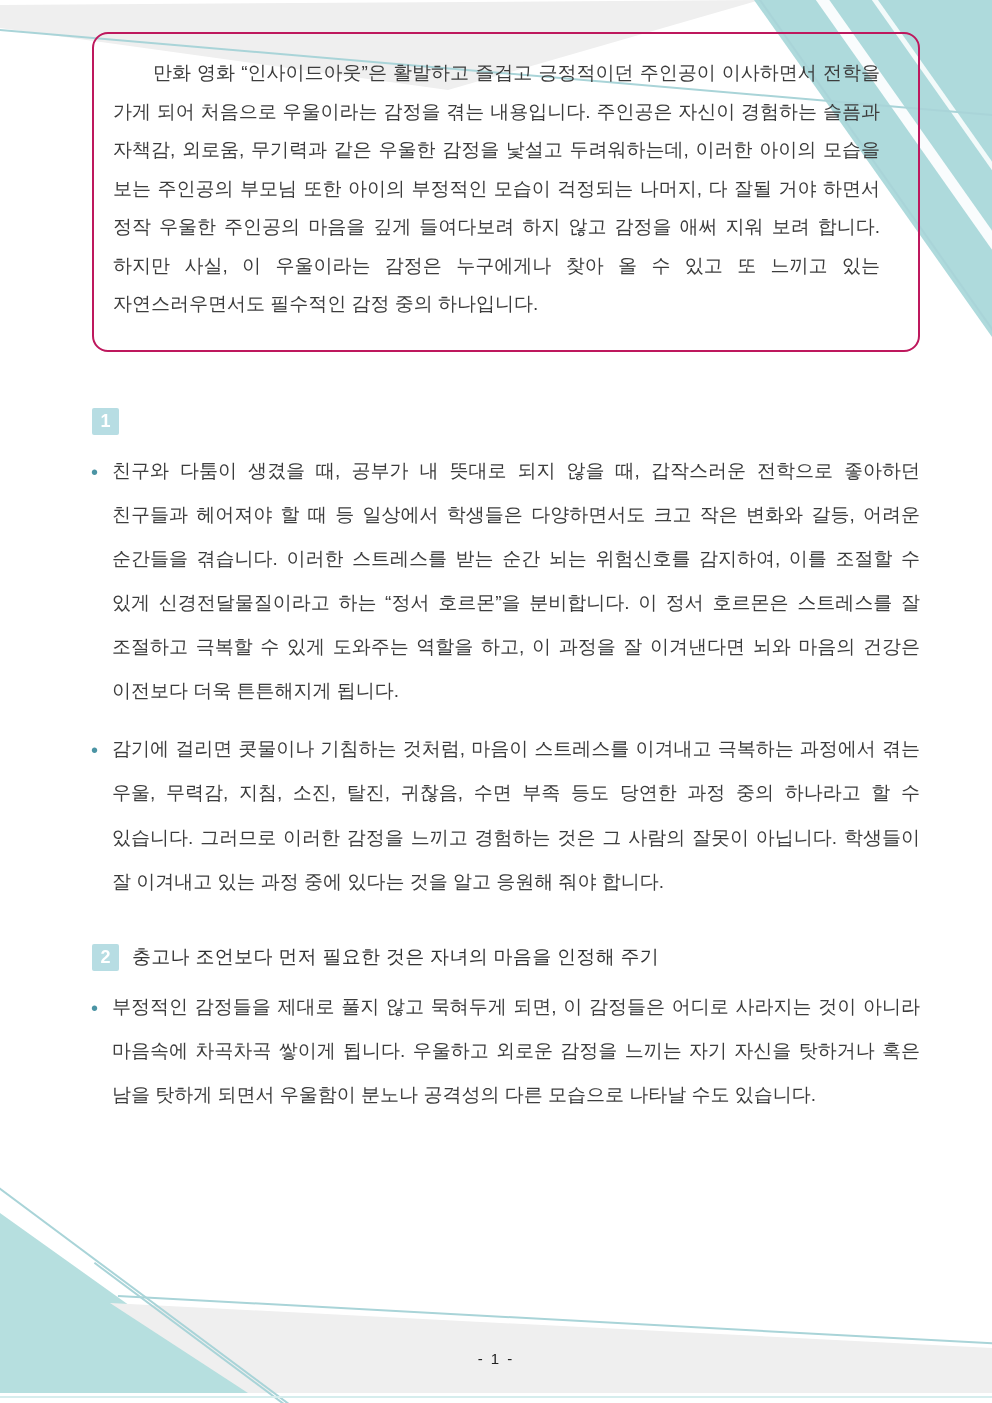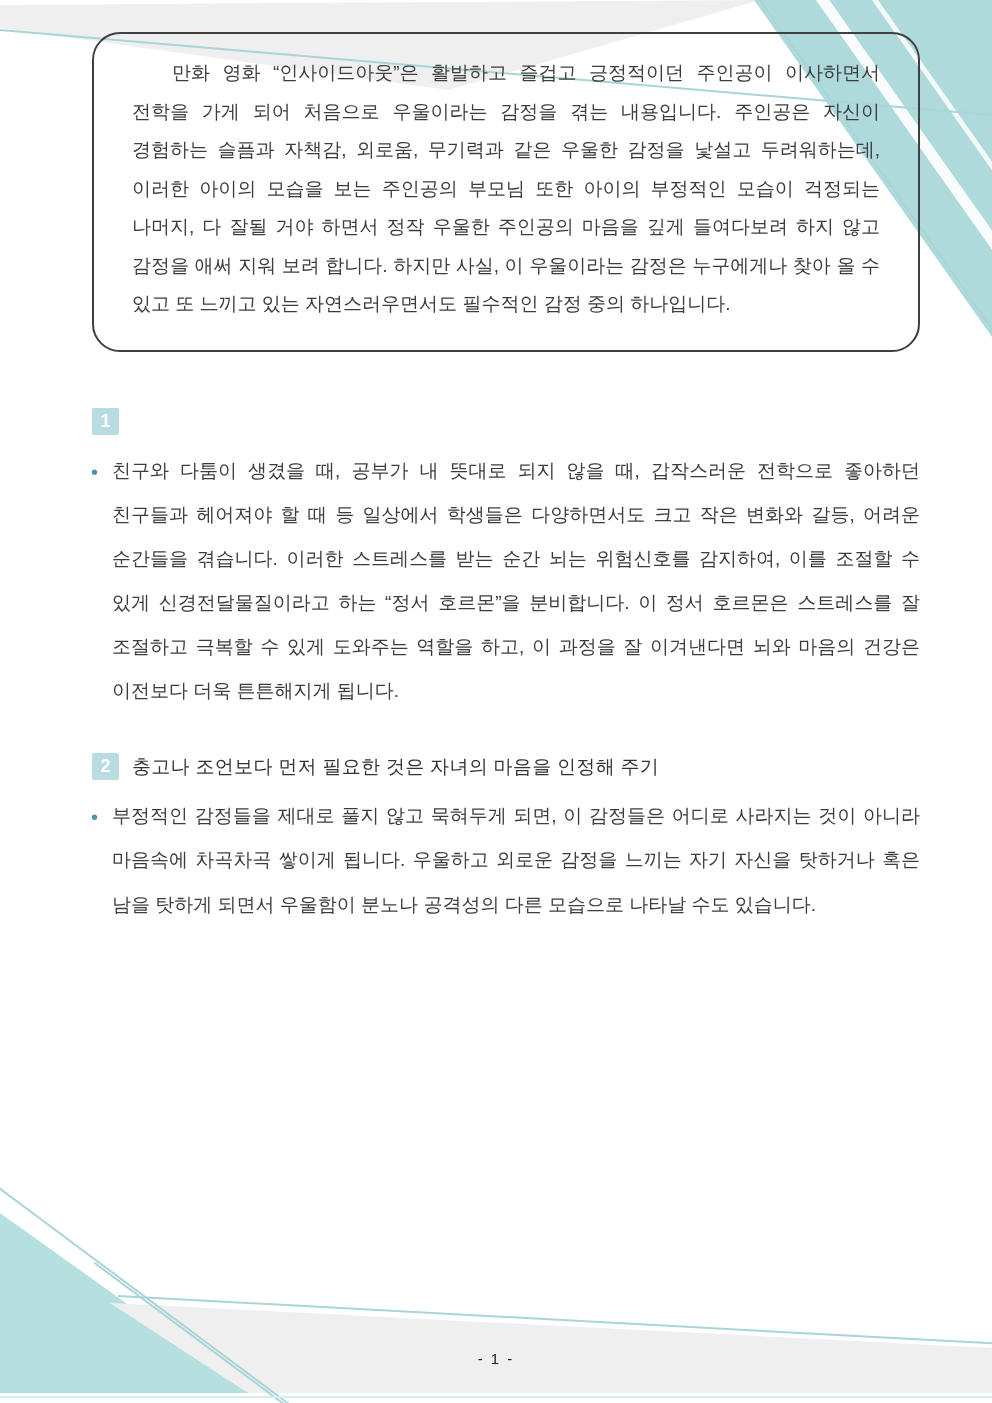--- a/index.html
+++ b/index.html
@@ -46,23 +46,23 @@
   
   .content{position:relative;z-index:2;padding:0 72px 0 92px;color:#3c3c3c;}
   .title{
     margin:50px 0 0 0;
     text-align:center;
     font-size:45px;font-weight:800;color:#101010;
     letter-spacing:3px;word-spacing:16px;
   }
   .intro-box{
     margin-top:32px;
-    border:2px solid #404040;
-    border-radius:28px;
-    padding:20px 38px 26px 38px;
+    border:2px solid #be185d;
+    border-radius:16px;
+    padding:20px 38px 26px 19px;
     background:transparent;
   }
   .intro-box p{
     margin:0;
     font-size:19px;line-height:2.03;
     text-align:justify;
     text-indent:2.1em;
     color:#3c3c3c;
     word-break:keep-all;
   }
@@ -126,20 +126,21 @@
     <div class="intro-box">
       <p>만화 영화 “인사이드아웃”은 활발하고 즐겁고 긍정적이던 주인공이 이사하면서 전학을 가게 되어 처음으로 우울이라는 감정을 겪는 내용입니다. 주인공은 자신이 경험하는 슬픔과 자책감, 외로움, 무기력과 같은 우울한 감정을 낯설고 두려워하는데, 이러한 아이의 모습을 보는 주인공의 부모님 또한 아이의 부정적인 모습이 걱정되는 나머지, 다 잘될 거야 하면서 정작 우울한 주인공의 마음을 깊게 들여다보려 하지 않고 감정을 애써 지워 보려 합니다. 하지만 사실, 이 우울이라는 감정은 누구에게나 찾아 올 수 있고 또 느끼고 있는 자연스러우면서도 필수적인 감정 중의 하나입니다.</p>
     </div>
 
     <div class="section-head first">
       <span class="num-badge">1</span>
     </div>
 
     <ul class="bullets">
       <li>친구와 다툼이 생겼을 때, 공부가 내 뜻대로 되지 않을 때, 갑작스러운 전학으로 좋아하던 친구들과 헤어져야 할 때 등 일상에서 학생들은 다양하면서도 크고 작은 변화와 갈등, 어려운 순간들을 겪습니다. 이러한 스트레스를 받는 순간 뇌는 위험신호를 감지하여, 이를 조절할 수 있게 신경전달물질이라고 하는 “정서 호르몬”을 분비합니다. 이 정서 호르몬은 스트레스를 잘 조절하고 극복할 수 있게 도와주는 역할을 하고, 이 과정을 잘 이겨낸다면 뇌와 마음의 건강은 이전보다 더욱 튼튼해지게 됩니다.</li>
+      <li>감기에 걸리면 콧물이나 기침하는 것처럼, 마음이 스트레스를 이겨내고 극복하는 과정에서 겪는 우울, 무력감, 지침, 소진, 탈진, 귀찮음, 수면 부족 등도 당연한 과정 중의 하나라고 할 수 있습니다. 그러므로 이러한 감정을 느끼고 경험하는 것은 그 사람의 잘못이 아닙니다. 학생들이 잘 이겨내고 있는 과정 중에 있다는 것을 알고 응원해 줘야 합니다.</li>
     </ul>
 
     <div class="section-head second">
       <span class="num-badge">2</span>
       <span class="head-text-plain">충고나 조언보다 먼저 필요한 것은 자녀의 마음을 인정해 주기</span>
     </div>
 
     <ul class="bullets">
       <li>부정적인 감정들을 제대로 풀지 않고 묵혀두게 되면, 이 감정들은 어디로 사라지는 것이 아니라 마음속에 차곡차곡 쌓이게 됩니다. 우울하고 외로운 감정을 느끼는 자기 자신을 탓하거나 혹은 남을 탓하게 되면서 우울함이 분노나 공격성의 다른 모습으로 나타날 수도 있습니다.</li>
     </ul>

